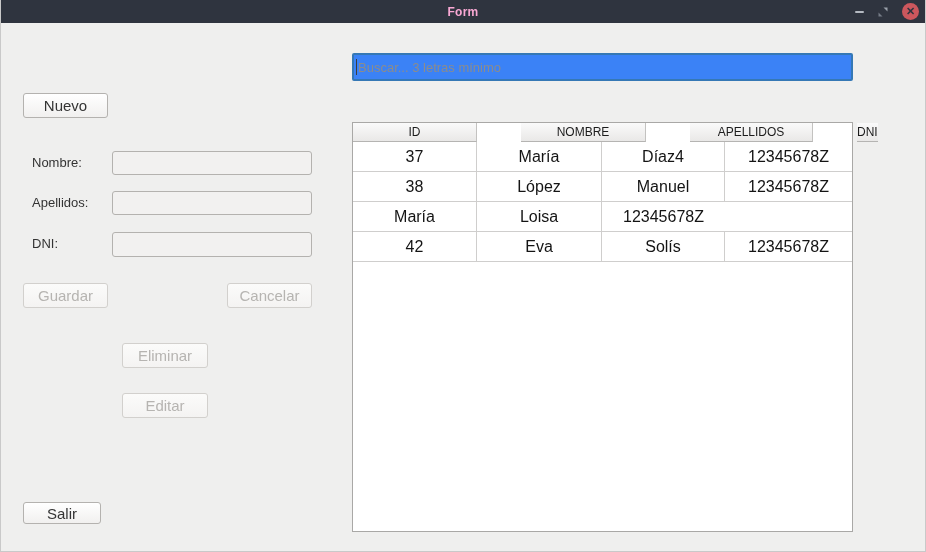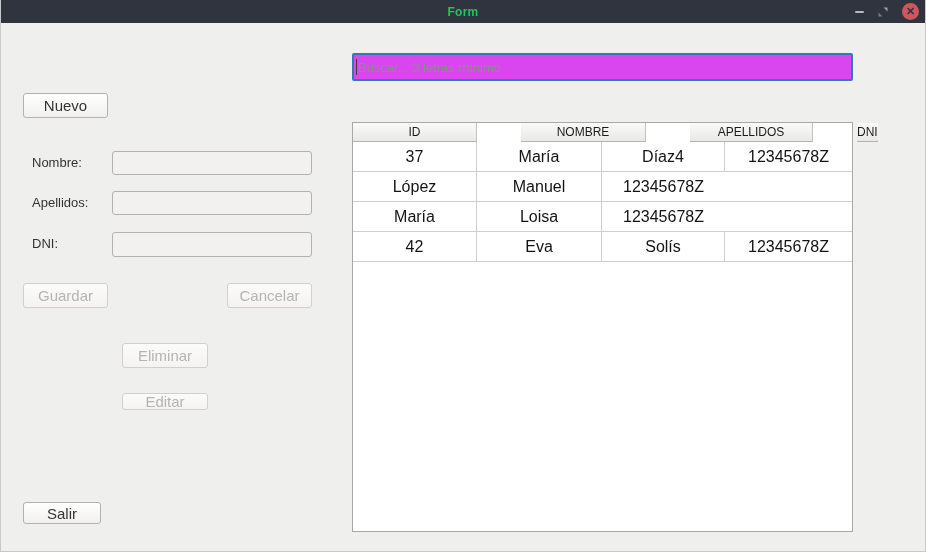--- a/index.html
+++ b/index.html
@@ -18,21 +18,21 @@
     border-bottom: 1px solid #c9c9c9;
   }
   
   .titlebar {
     position: absolute; left: 0; top: 0;
     width: 100%; height: 23px;
     background: #2f343f;
     display: flex; align-items: center; justify-content: center;
   }
   .titlebar-title {
-    color: #22c55e; font-size: 12px; font-weight: bold;
+    color: #f9a8d4; font-size: 12px; font-weight: bold;
     letter-spacing: 0.2px;
   }
   .window-controls {
     position: absolute; right: 6px; top: 0; height: 23px;
     display: flex; align-items: center; gap: 14px;
   }
   .minimize-glyph {
     width: 9px; height: 2px; background: #b4b9c1; border-radius: 1px;
     display: inline-block;
   }
@@ -74,21 +74,21 @@
     border-radius: 3px;
     font-size: 13px; color: #333;
     padding: 0 5px;
     font-family: "Liberation Sans", sans-serif;
     outline: none;
   }
   
   .search-input {
     position: absolute;
     left: 351px; top: 53px; width: 501px; height: 28px;
-    background: #d946ef;
+    background: #3b82f6;
     border: 2px solid #3578b5;
     border-radius: 2px;
     font-size: 13px; color: #333;
     padding: 0 4px;
     font-family: "Liberation Sans", sans-serif;
     outline: none;
   }
   .search-input::placeholder { color: #8c8c8c; opacity: 1; }
   .caret {
     position: absolute; left: 355px; top: 59px;
@@ -161,21 +161,21 @@
   <label class="field-label" style="left:31px; top:195px;">Apellidos:</label>
   <input class="text-input" style="left: 111px; top: 191px; width: 200px; height: 24px;" value="">
 
   <label class="field-label" style="left:31px; top:236px;">DNI:</label>
   <input class="text-input" style="left: 111px; top: 232px; width: 200px; height: 25px;" value="">
 
   <button class="btn disabled" style="left:22px; top:283px; width:85px; height:25px;">Guardar</button>
   <button class="btn disabled" style="left:226px; top:283px; width:85px; height:25px;">Cancelar</button>
 
   <button class="btn disabled" style="left:121px; top:343px; width:86px; height:25px;">Eliminar</button>
-  <button class="btn disabled" style="left:121px; top:393px; width:86px; height:17px;">Editar</button>
+  <button class="btn disabled" style="left:121px; top:393px; width:86px; height:25px;">Editar</button>
 
   <button class="btn" style="left:22px; top:502px; width:78px; height:22px;">Salir</button>
 
   <input class="search-input" placeholder="Buscar... 3 letras mínimo" style="">
   <div class="caret"></div>
 
   <div class="data-table">
     <div class="table-header">
       <div class="header-cell">ID</div>
       <div class="header-cell">NOMBRE</div>
@@ -183,20 +183,21 @@
       <div class="header-cell">DNI</div>
     </div>
     <div id="table-body">
         <div class="table-row">
           <div class="table-cell">37</div>
           <div class="table-cell">María</div>
           <div class="table-cell">Díaz4</div>
           <div class="table-cell">12345678Z</div>
         </div>
         <div class="table-row">
+          <div class="table-cell">38</div>
           <div class="table-cell">López</div>
           <div class="table-cell">Manuel</div>
           <div class="table-cell">12345678Z</div>
         </div>
         <div class="table-row">
           <div class="table-cell">María</div>
           <div class="table-cell">Loisa</div>
           <div class="table-cell">12345678Z</div>
         </div>
         <div class="table-row">

